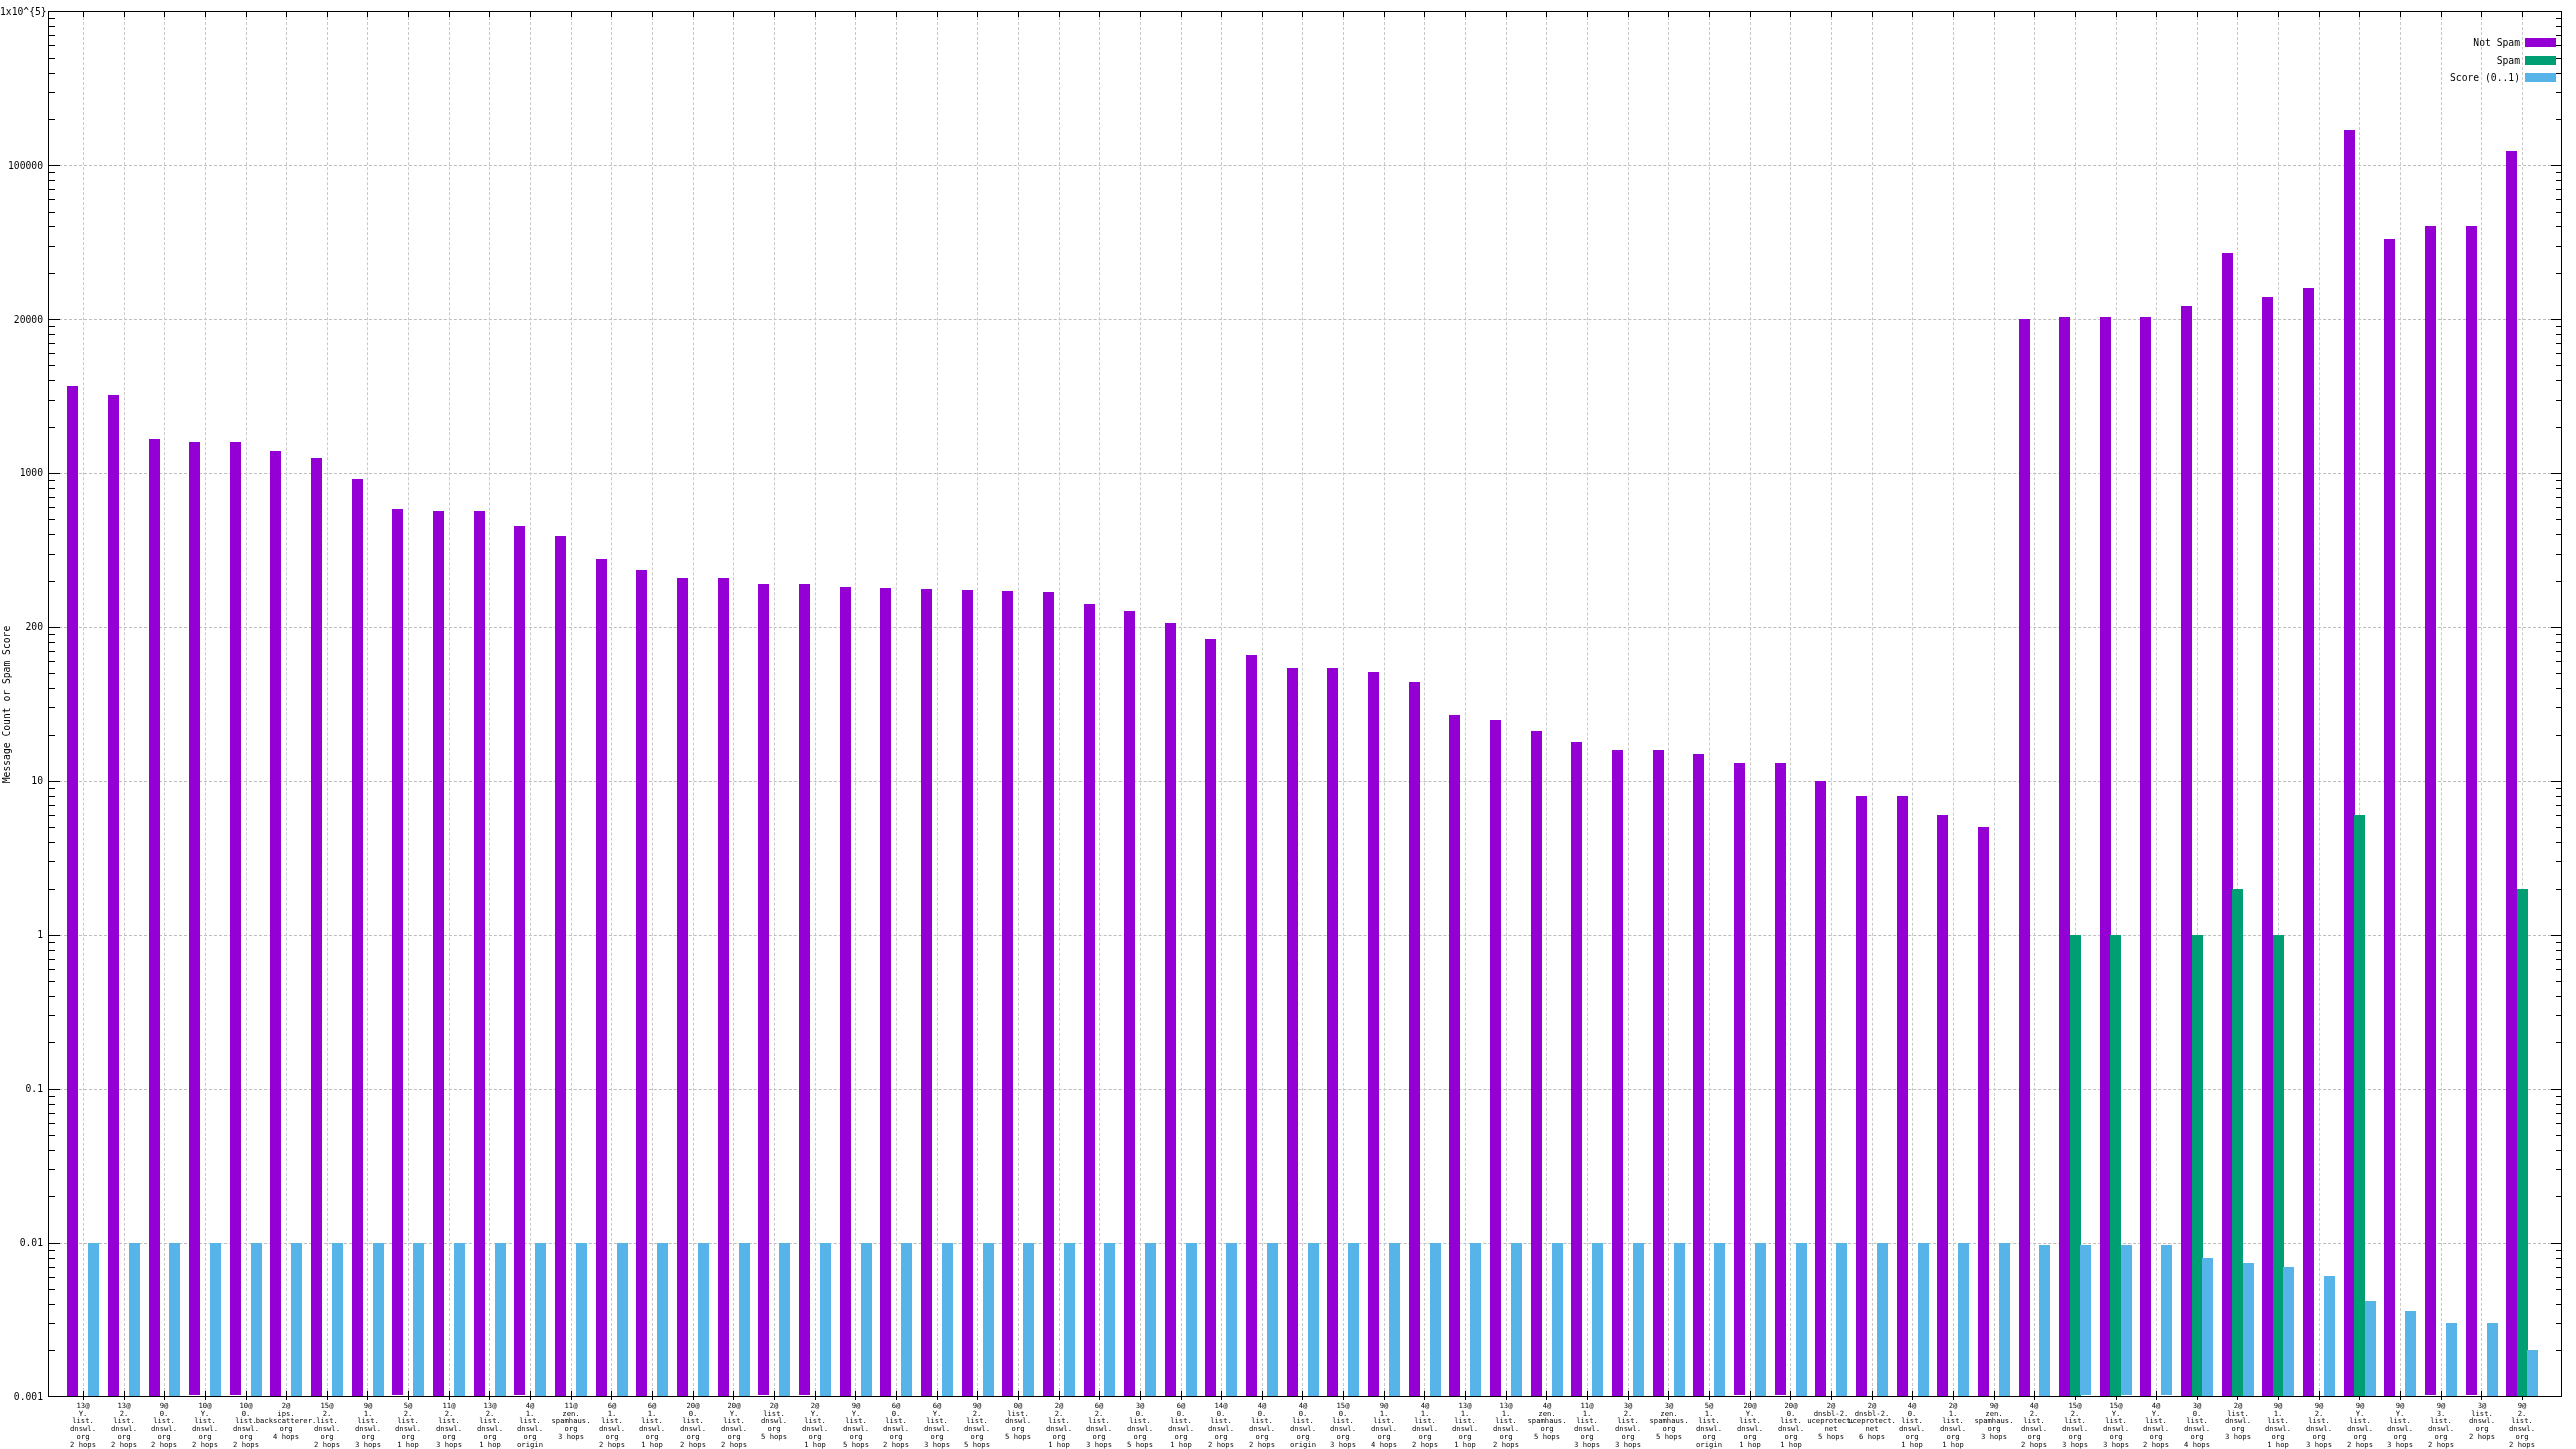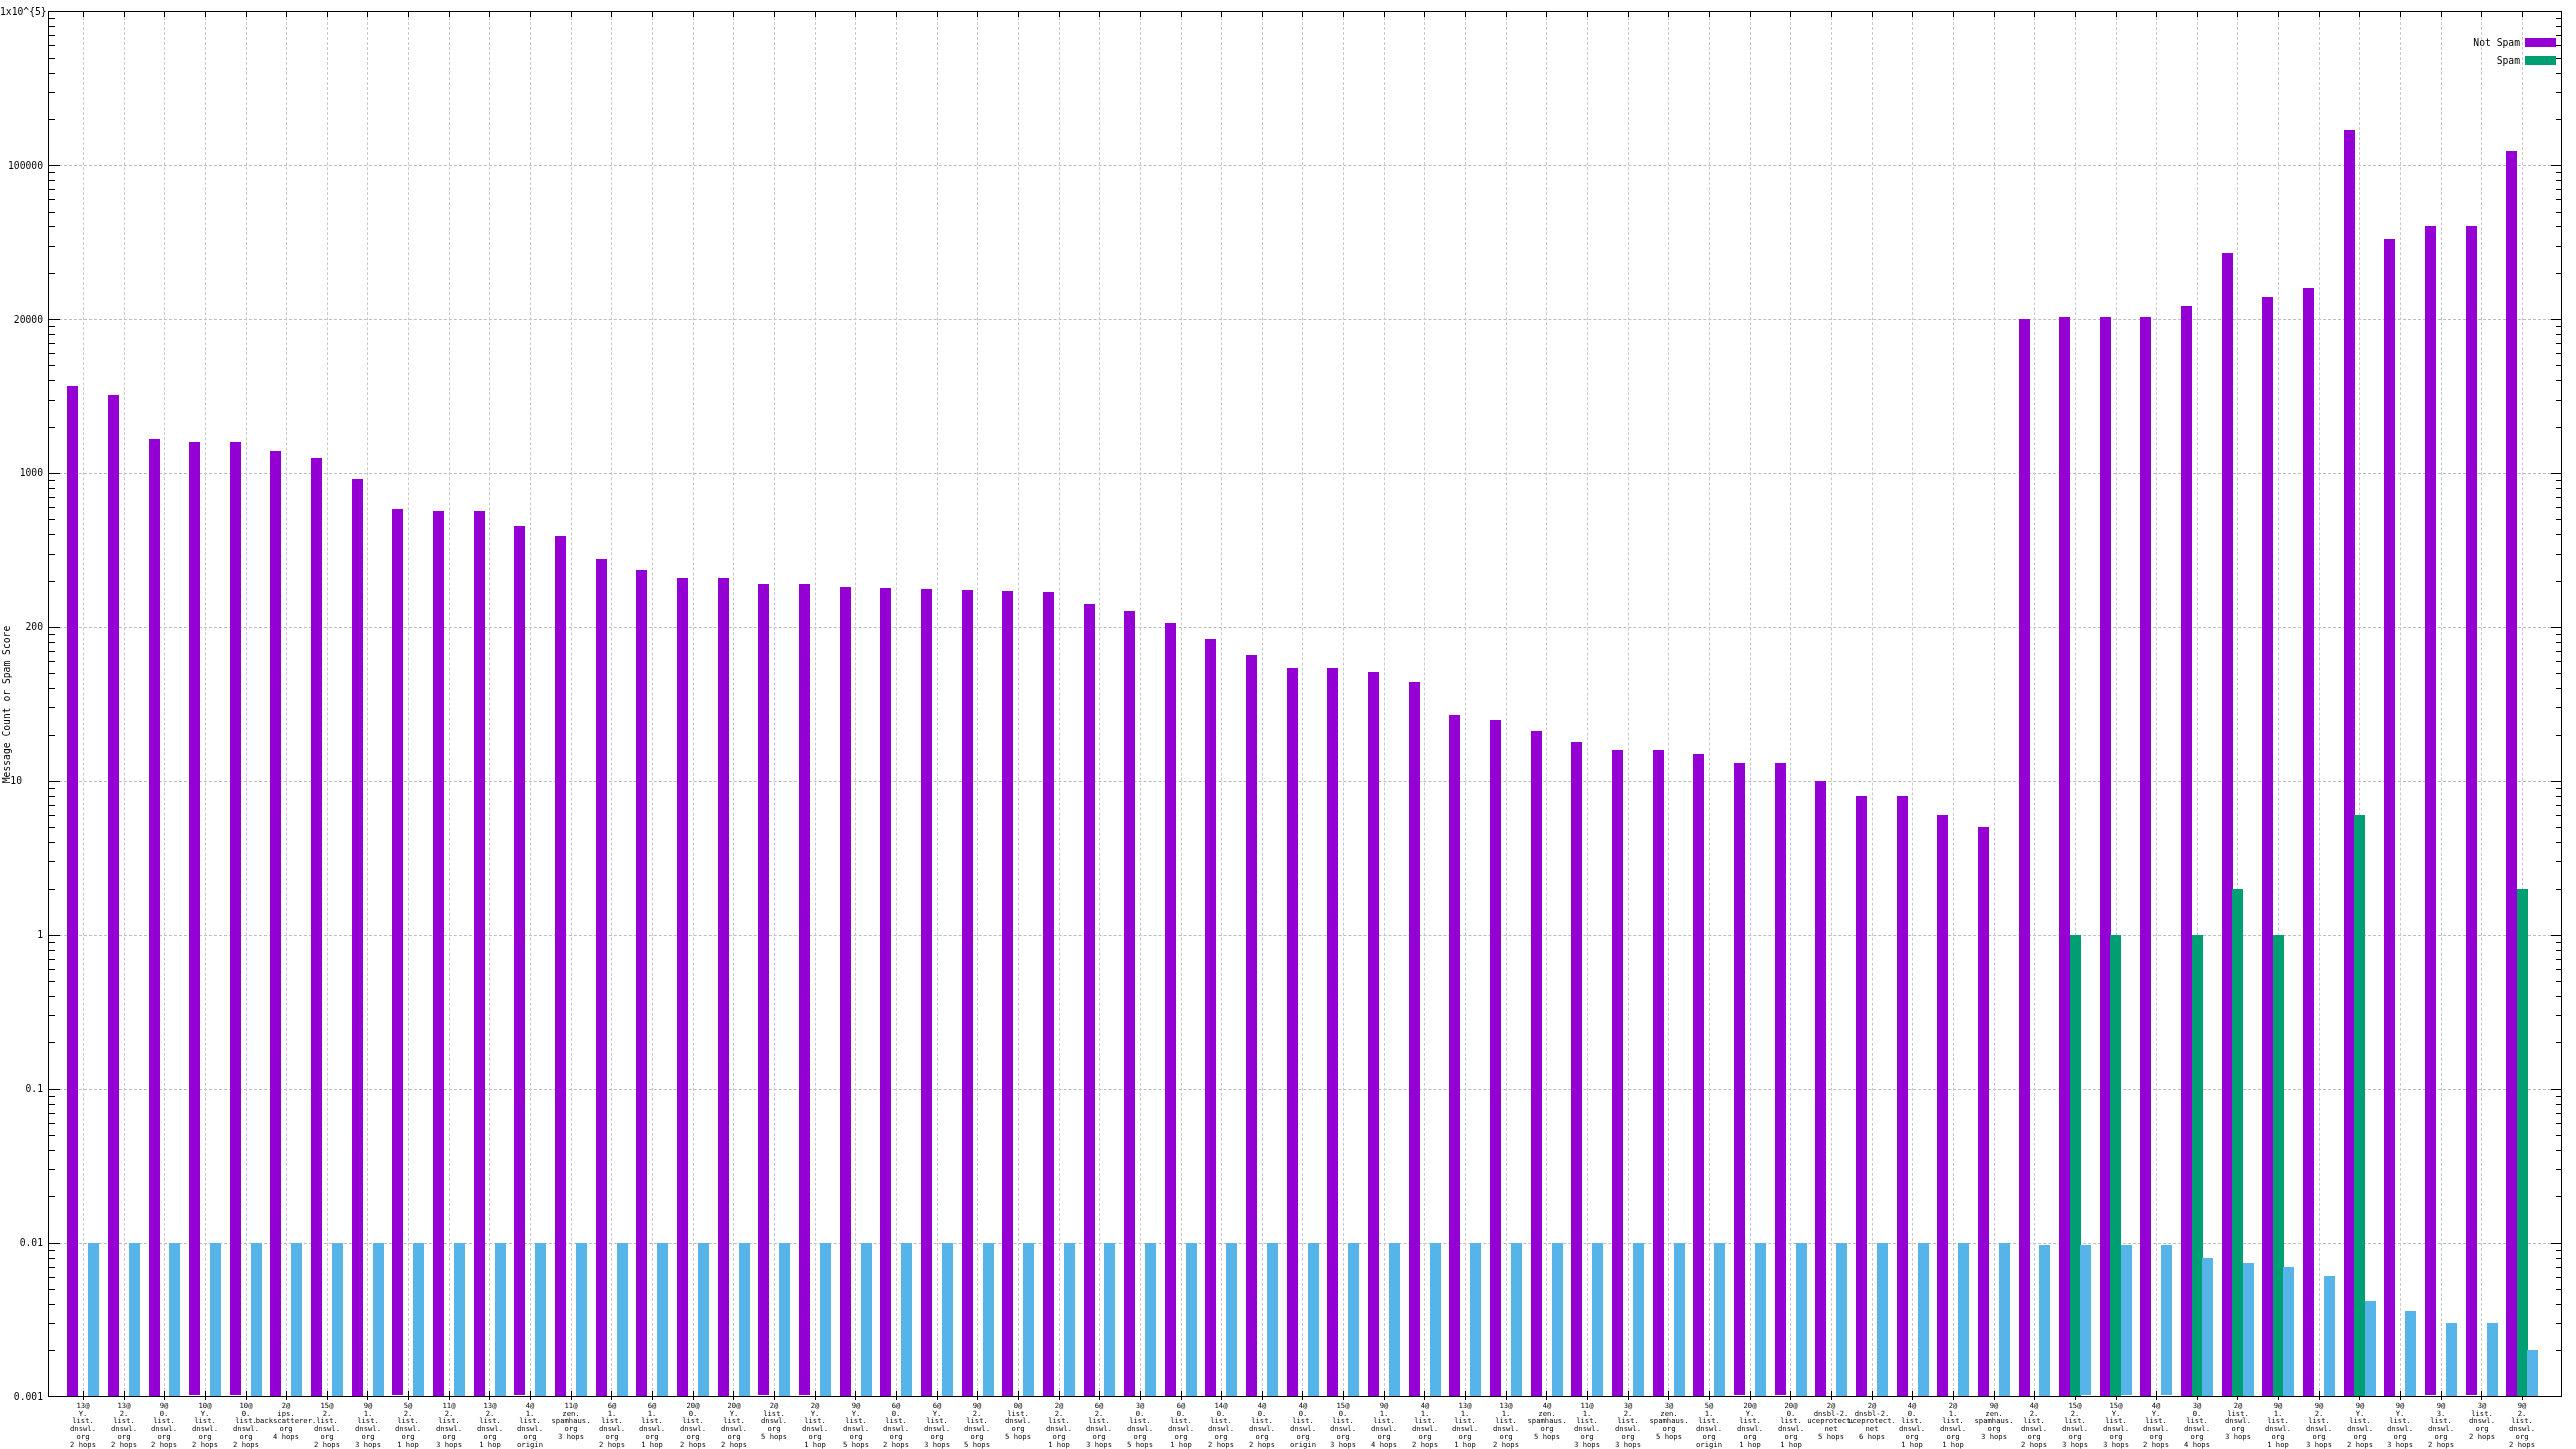--- a/index.html
+++ b/index.html
@@ -38,21 +38,21 @@
       <div class="tick" style="left: 2551px; top: 319px; width: 10.5px; height: 0.8px;"></div>
       <div class="hgrid" style="left: 49px; top: 473px; width: 2512px;"></div>
       <div class="ytick-label" style="left: 0px; top: 467px; width: 43px;">1000</div>
       <div class="tick" style="left: 49px; top: 473px; width: 10.5px; height: 0.8px;"></div>
       <div class="tick" style="left: 2551px; top: 473px; width: 10.5px; height: 0.8px;"></div>
       <div class="hgrid" style="left: 49px; top: 627px; width: 2512px;"></div>
       <div class="ytick-label" style="left: 0px; top: 621px; width: 43px;">200</div>
       <div class="tick" style="left: 49px; top: 627px; width: 10.5px; height: 0.8px;"></div>
       <div class="tick" style="left: 2551px; top: 627px; width: 10.5px; height: 0.8px;"></div>
       <div class="hgrid" style="left: 49px; top: 781px; width: 2512px;"></div>
-      <div class="ytick-label" style="left: 0px; top: 775px; width: 22px;">10</div>
+      <div class="ytick-label" style="left: 0px; top: 775px; width: 43px;">10</div>
       <div class="tick" style="left: 49px; top: 781px; width: 10.5px; height: 0.8px;"></div>
       <div class="tick" style="left: 2551px; top: 781px; width: 10.5px; height: 0.8px;"></div>
       <div class="hgrid" style="left: 49px; top: 935px; width: 2512px;"></div>
       <div class="ytick-label" style="left: 0px; top: 929px; width: 43px;">1</div>
       <div class="tick" style="left: 49px; top: 935px; width: 10.5px; height: 0.8px;"></div>
       <div class="tick" style="left: 2551px; top: 935px; width: 10.5px; height: 0.8px;"></div>
       <div class="hgrid" style="left: 49px; top: 1089px; width: 2512px;"></div>
       <div class="ytick-label" style="left: 0px; top: 1083px; width: 43px;">0.1</div>
       <div class="tick" style="left: 49px; top: 1089px; width: 10.5px; height: 0.8px;"></div>
       <div class="tick" style="left: 2551px; top: 1089px; width: 10.5px; height: 0.8px;"></div>
@@ -1058,14 +1058,18 @@
     </div>
 
   <div class="legend-row" style="top:55px;left:0;width:2562px;">
     <span class="legend-label">Spam</span>
     <span class="legend-swatch" id="sw1" style="background: rgb(0, 158, 115);"></span>
   </div>
   <div class="legend-row" style="top:37px;left:0;width:2562px;">
     <span class="legend-label">Not Spam</span>
     <span class="legend-swatch" id="sw0" style="background: rgb(148, 0, 211);"></span>
   </div>
+  <div class="legend-row" style="top:72px;left:0;width:2562px;">
+    <span class="legend-label">Score (0..1)</span>
+    <span class="legend-swatch" id="sw2" style="background: rgb(86, 180, 233);"></span>
+  </div>
 </div>
 
 
 </body></html>

